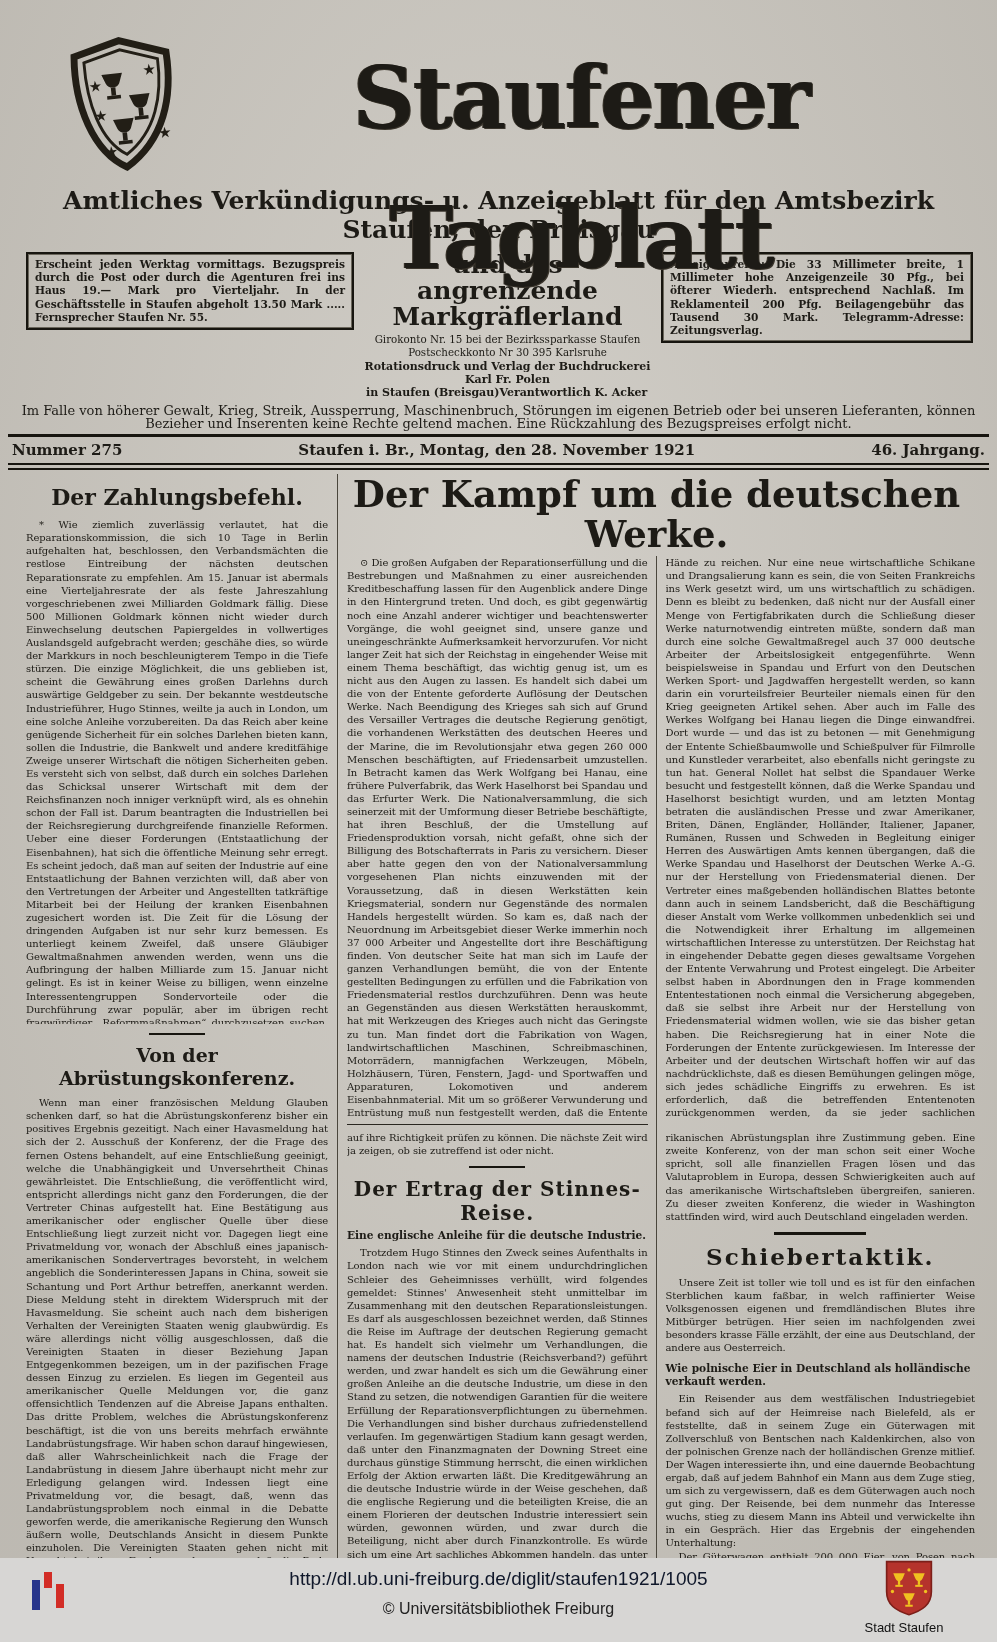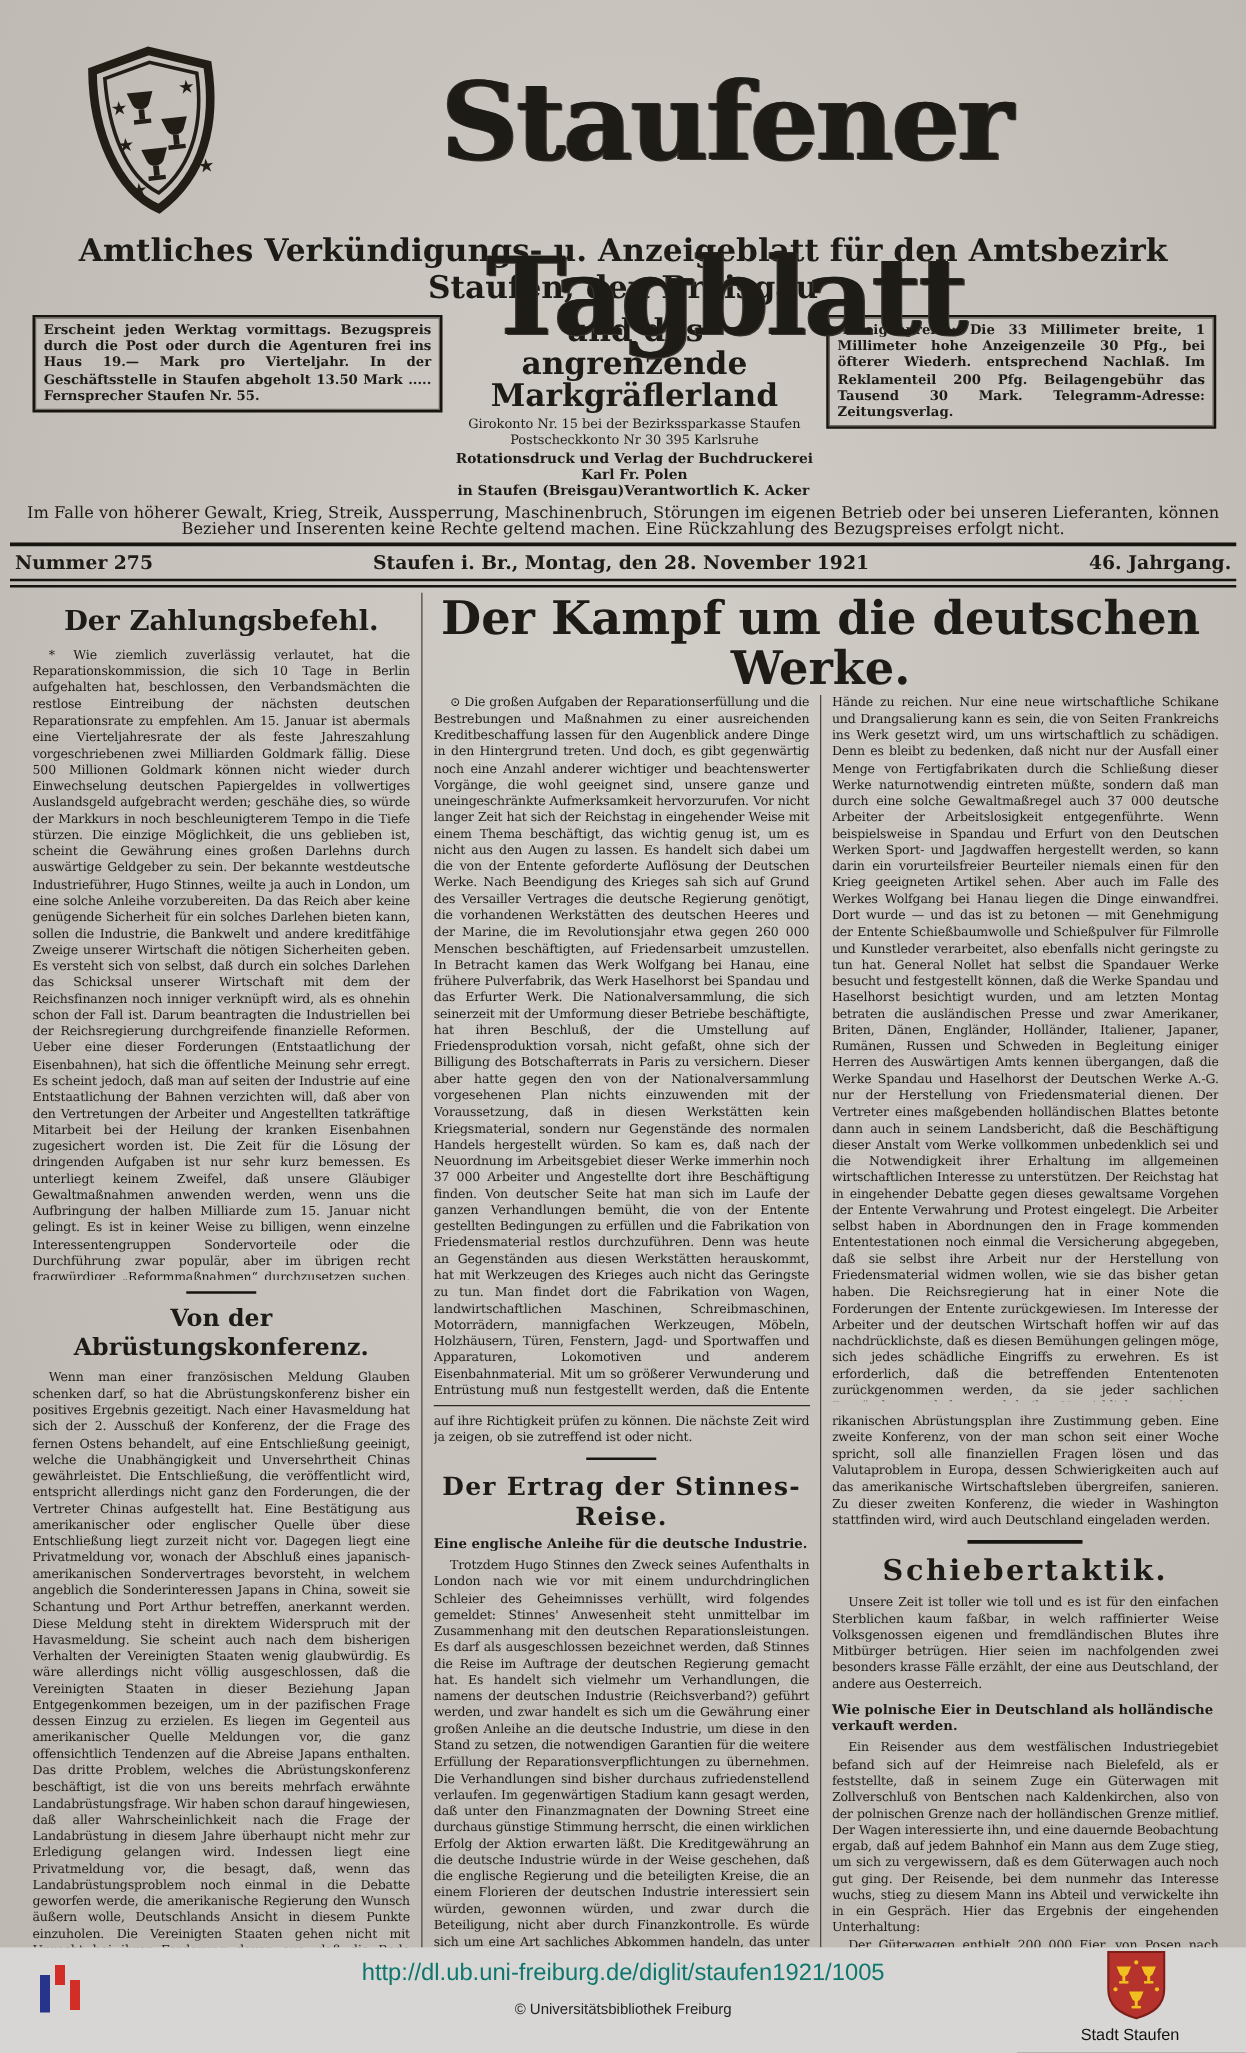--- a/index.html
+++ b/index.html
@@ -55,23 +55,23 @@
   .h-abr{font-size:19px;line-height:23px;margin:2px 0 6px 0;}
   .h-stinnes{font-size:20px;line-height:24px;letter-spacing:1px;margin:2px 0 4px 0;}
   .h-schieber{font-size:23px;line-height:26px;letter-spacing:2px;margin:2px 0 6px 0;}
   .subhead{text-align:left;font-weight:bold;font-size:10.6px;line-height:13px;margin-bottom:4px;}
   .divider{width:56px;border-top:2px solid #17150f;margin:9px auto;}
   .divider.wide{width:92px;border-top-width:3px;}
   .rule-thin{border-top:1px solid #2a2720;margin:6px 0;}
   
   .footer{position:absolute;left:0;top:1558px;width:997px;height:84px;background:var(--footer_bg);}
   .f-url{position:absolute;left:0;right:0;top:10px;text-align:center;
-      font-family:"Liberation Sans",sans-serif;font-size:19px;color:#0f766e;}
+      font-family:"Liberation Sans",sans-serif;font-size:19px;color:#0f172a;}
   .f-copy{position:absolute;left:0;right:0;top:42px;text-align:center;
-      font-family:"Liberation Sans",sans-serif;font-size:12px;color:#222;}
+      font-family:"Liberation Sans",sans-serif;font-size:16px;color:#222;}
   .f-logo{position:absolute;left:30px;top:12px;width:40px;height:46px;}
   .f-crest{position:absolute;right:62px;top:2px;width:52px;height:58px;}
   .f-crest-label{position:absolute;right:38px;top:62px;width:110px;text-align:center;
       font-family:"Liberation Sans",sans-serif;font-size:13px;color:#111;}
 </style>
 </head>
 <body>
 
 <div class="page">
   <div class="paper">

